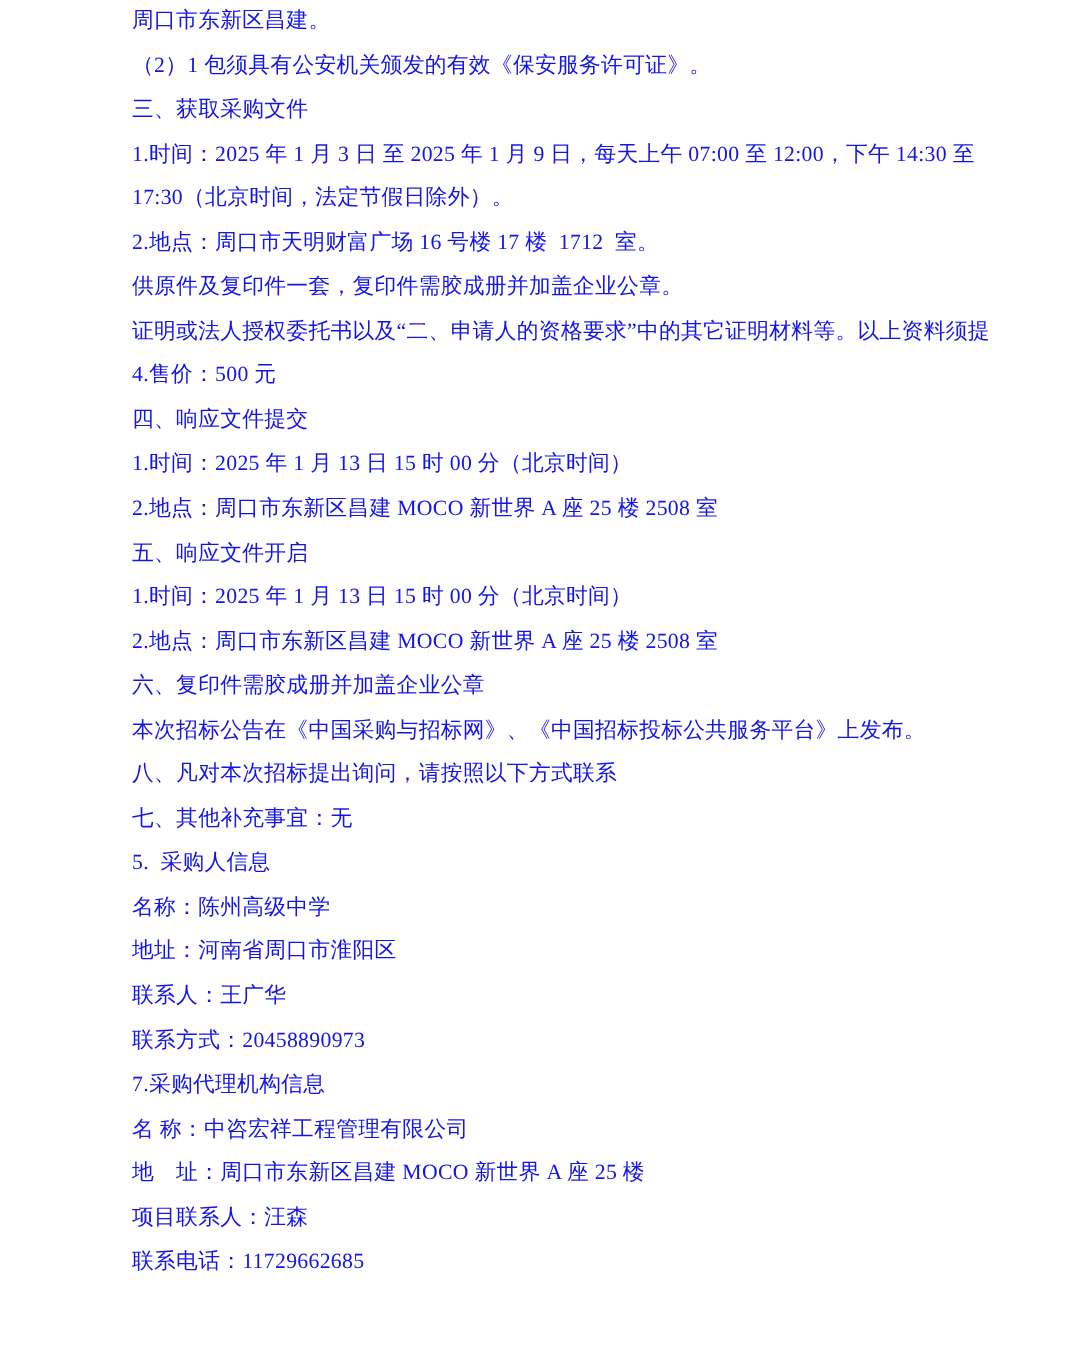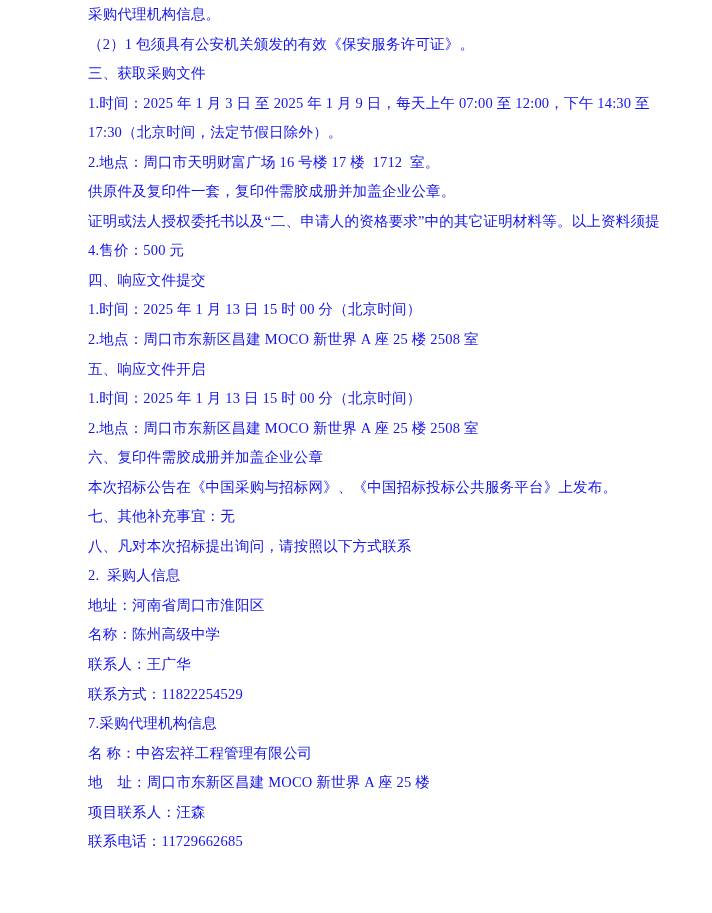--- a/index.html
+++ b/index.html
@@ -27,42 +27,42 @@
     padding: 0;
     line-height: 29.55px;
     white-space: pre;
     letter-spacing: 0.2px;
   }
 </style>
 </head>
 <body>
 
 <div class="doc-page">
-  <p>采购代理机构信息。</p>
+  <p>周口市东新区昌建。</p>
   <p>（2）1 包须具有公安机关颁发的有效《保安服务许可证》。</p>
   <p>三、获取采购文件</p>
   <p>1.时间：2025 年 1 月 3 日 至 2025 年 1 月 9 日，每天上午 07:00 至 12:00，下午 14:30 至</p>
   <p>17:30（北京时间，法定节假日除外）。</p>
   <p>2.地点：周口市天明财富广场 16 号楼 17 楼  1712  室。</p>
   <p>供原件及复印件一套，复印件需胶成册并加盖企业公章。</p>
   <p>证明或法人授权委托书以及“二、申请人的资格要求”中的其它证明材料等。以上资料须提</p>
   <p>4.售价：500 元</p>
   <p>四、响应文件提交</p>
   <p>1.时间：2025 年 1 月 13 日 15 时 00 分（北京时间）</p>
   <p>2.地点：周口市东新区昌建 MOCO 新世界 A 座 25 楼 2508 室</p>
   <p>五、响应文件开启</p>
   <p>1.时间：2025 年 1 月 13 日 15 时 00 分（北京时间）</p>
   <p>2.地点：周口市东新区昌建 MOCO 新世界 A 座 25 楼 2508 室</p>
   <p>六、复印件需胶成册并加盖企业公章</p>
   <p>本次招标公告在《中国采购与招标网》、《中国招标投标公共服务平台》上发布。</p>
+  <p>八、凡对本次招标提出询问，请按照以下方式联系</p>
   <p>七、其他补充事宜：无</p>
-  <p>八、凡对本次招标提出询问，请按照以下方式联系</p>
-  <p>2.  采购人信息</p>
+  <p>5.  采购人信息</p>
+  <p>名称：陈州高级中学</p>
   <p>地址：河南省周口市淮阳区</p>
-  <p>名称：陈州高级中学</p>
   <p>联系人：王广华</p>
-  <p>联系方式：11822254529</p>
+  <p>联系方式：20458890973</p>
   <p>7.采购代理机构信息</p>
   <p>名 称：中咨宏祥工程管理有限公司</p>
   <p>地　址：周口市东新区昌建 MOCO 新世界 A 座 25 楼</p>
   <p>项目联系人：汪森</p>
   <p>联系电话：11729662685</p>
 </div>
 
 </body></html>

